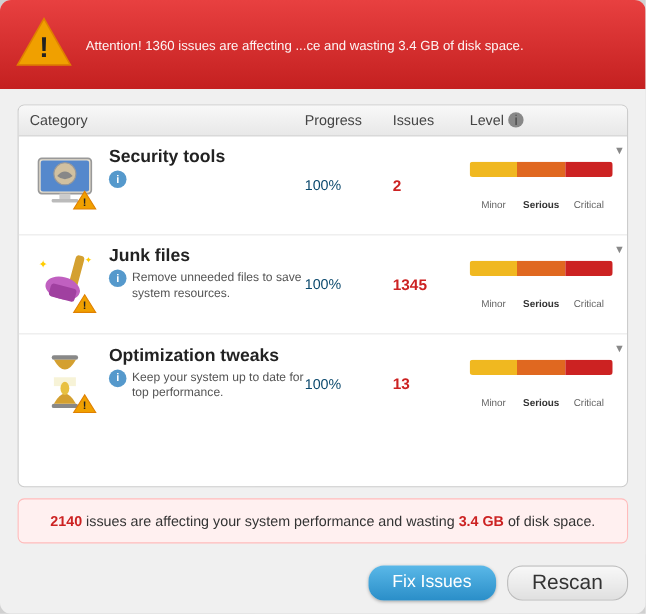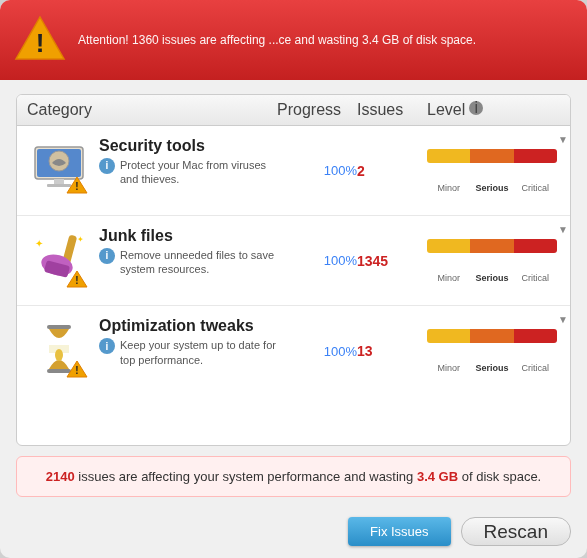--- a/index.html
+++ b/index.html
@@ -72,21 +72,21 @@
     .table-header {
       display: grid;
       grid-template-columns: 250px 80px 70px 1fr;
       background: linear-gradient(180deg, #f8f8f8 0%, #e8e8e8 100%);
       border-bottom: 1px solid #ccc;
       padding: 6px 10px;
       align-items: center;
     }
 
     .table-header span {
-      font-size: 16px;
+      font-size: 13px;
       color: #444;
       font-weight: 500;
     }
 
     .col-level {
       display: flex;
       align-items: flex-start;
       gap: 4px;
     }
 
@@ -158,22 +158,21 @@
     }
 
     .desc-with-info {
       display: flex;
       gap: 5px;
       align-items: flex-start;
     }
 
     .progress-text {
       font-size: 13px;
-      color: #3b82f6;
-      text-align: right;
+      color: #0c4a6e;
     }
 
     .issues-count {
       font-size: 14px;
       color: #cc2222;
       font-weight: 600;
     }
 
     
     .level-bar-container {
@@ -270,23 +269,23 @@
       padding: 10px 16px 12px;
       display: flex;
       justify-content: flex-end;
       gap: 10px;
     }
 
     .btn-fix {
       background: linear-gradient(180deg, #5ab8e8 0%, #2a8ec8 100%);
       color: white;
       border: none;
-      border-radius: 4px;
+      border-radius: 14px;
       padding: 7px 22px;
-      font-size: 13px;
+      font-size: 16px;
       font-weight: 500;
       cursor: pointer;
       box-shadow: 0 1px 3px rgba(0,0,0,0.3);
     }
 
     .btn-rescan {
       background: linear-gradient(180deg, #f8f8f8 0%, #e0e0e0 100%);
       color: #333;
       border: 1px solid #bbb;
       border-radius: 14px;
@@ -342,21 +341,20 @@
               <rect x="20" y="47" width="24" height="3" rx="1" fill="#bbb"></rect>
 
               <polygon points="50,40 60,56 40,56" fill="#f0a000" stroke="#e08000" stroke-width="1"></polygon>
               <text x="50" y="53" text-anchor="middle" font-size="10" font-weight="bold" fill="#222">!</text>
             </svg>
           </div>
           <div class="category-info">
             <span class="category-title">Security tools</span>
             <div class="desc-with-info">
               <span class="info-btn">i</span>
-              <span class="category-desc">Protect your Mac from viruses and thieves.</span>
             </div>
           </div>
         </div>
         <span class="progress-text">100%</span>
         <span class="issues-count">2</span>
         <div class="level-bar-container">
           <div class="level-bar-wrapper">
             <div class="level-bar-bg">
               <div class="bar-segment-yellow" style="flex:1"></div>
               <div class="bar-segment-orange" style="flex:1"></div>

